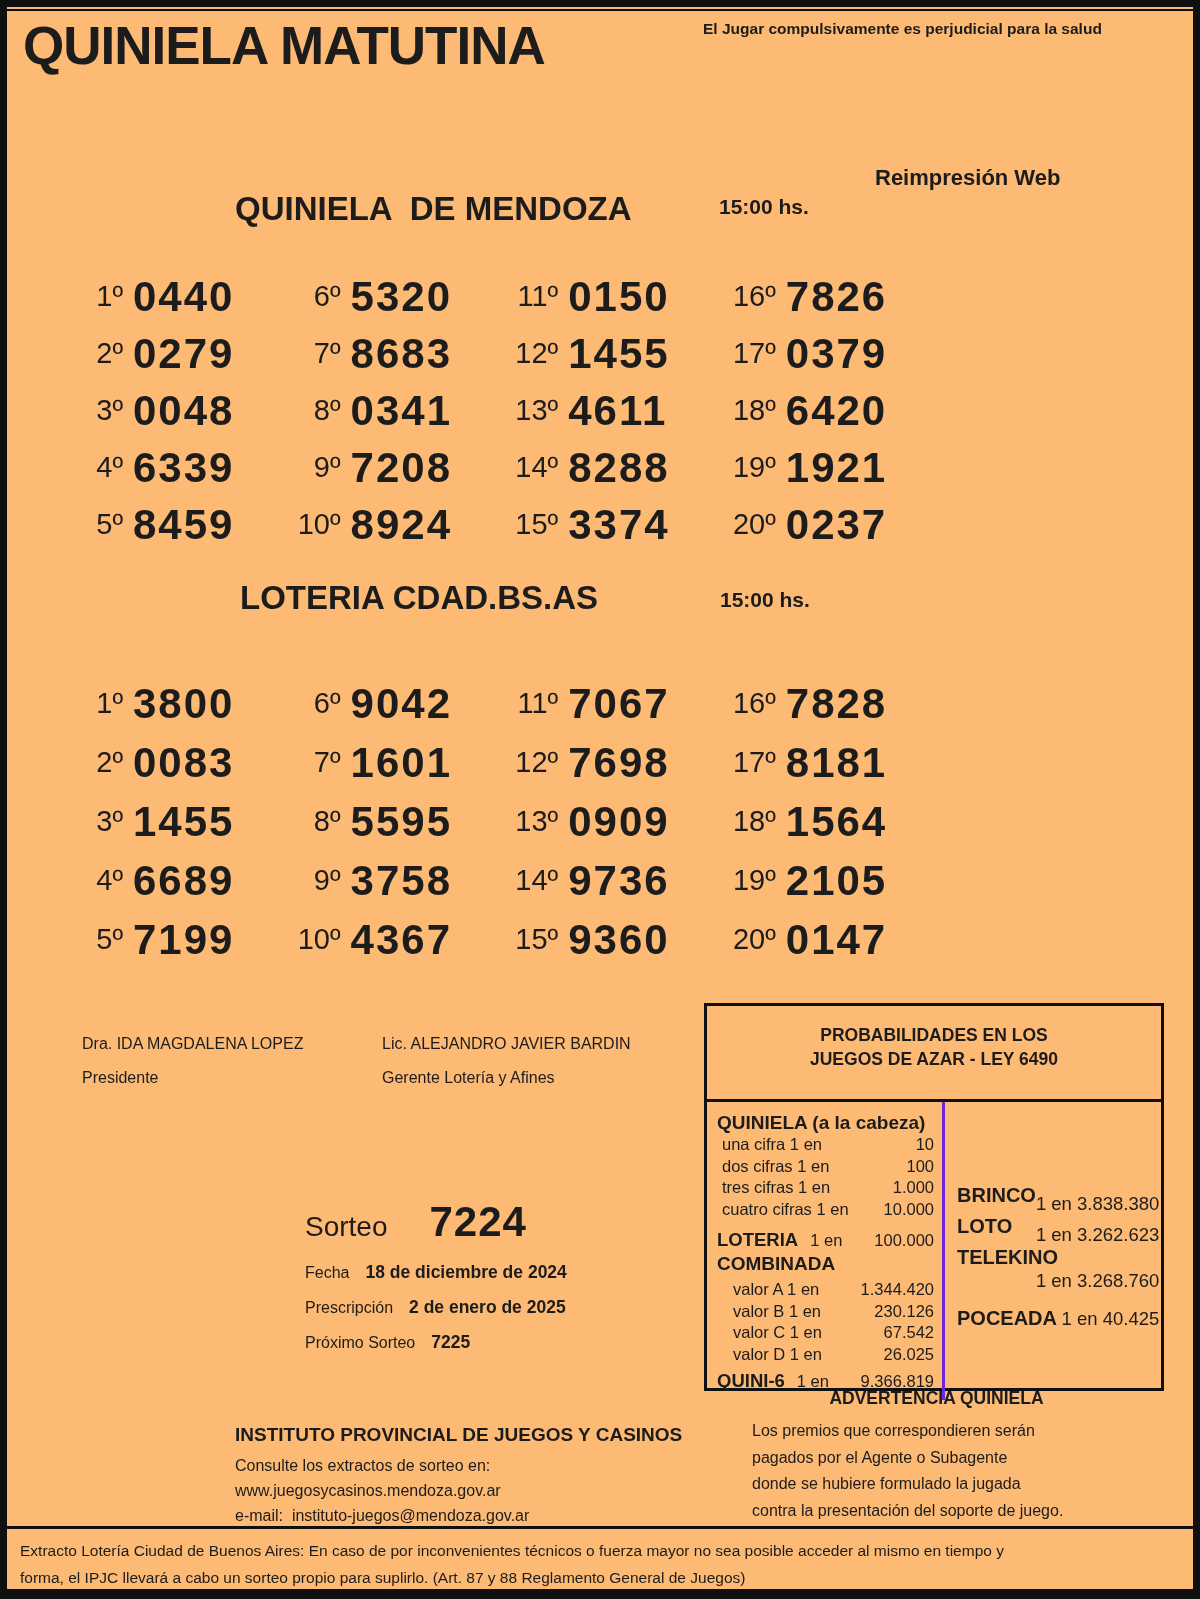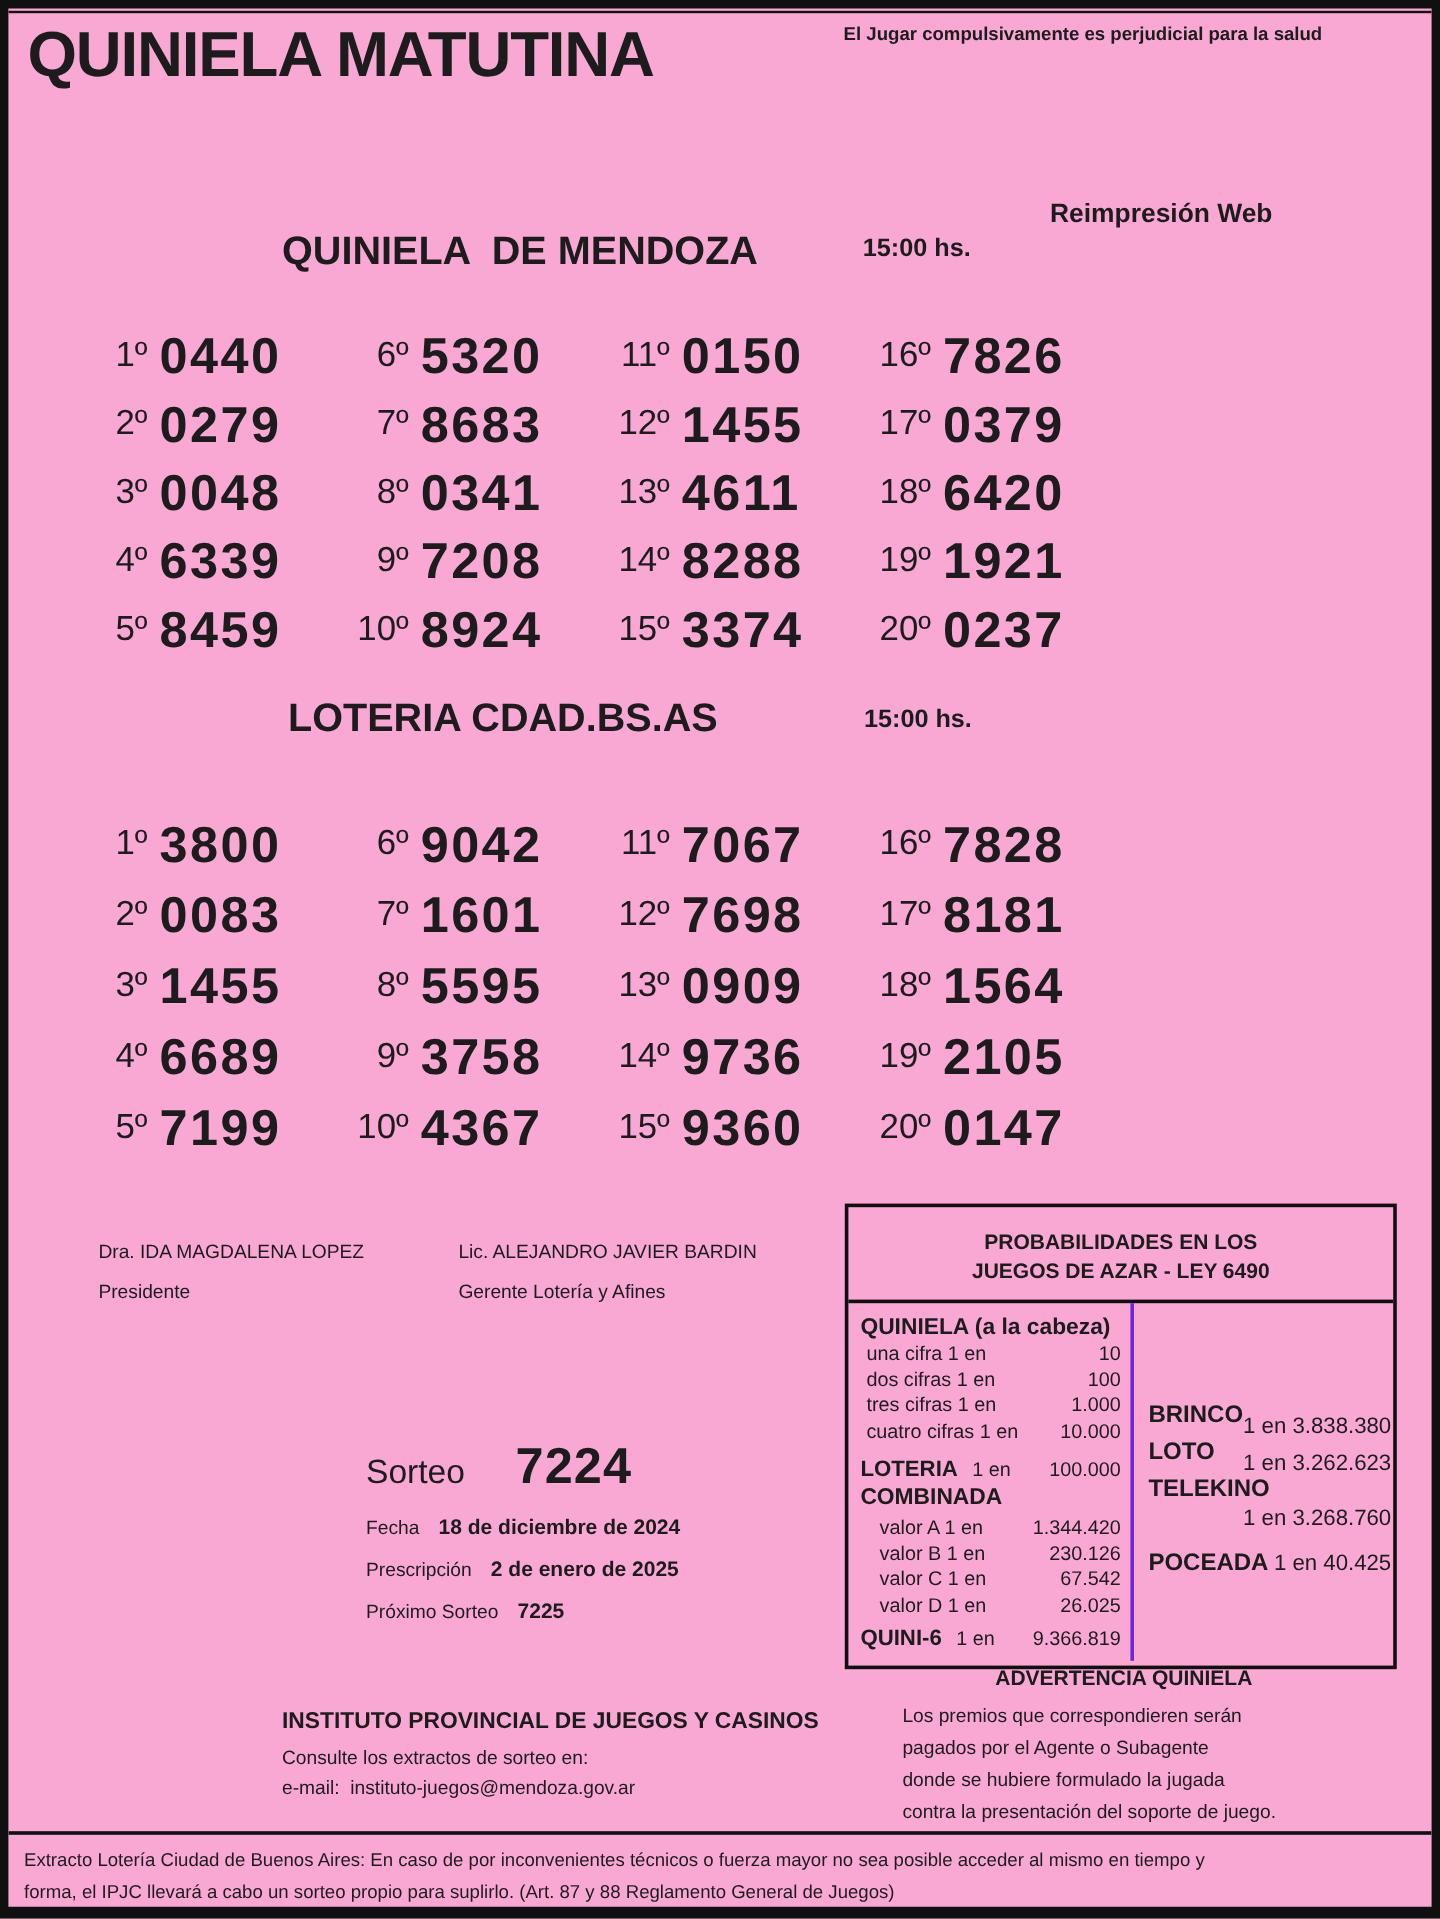--- a/index.html
+++ b/index.html
@@ -1,18 +1,18 @@
 <!DOCTYPE html>
 <html><head>
 <meta charset="utf-8">
 <style>
   html,body{margin:0;padding:0;background:#fff;}
   .page{
     position:relative;width:1200px;height:1599px;box-sizing:border-box;
-    background:#f9a8d4;border:7px solid #101010;border-bottom-width:10px;
+    background:#fdba74;border:7px solid #101010;border-bottom-width:10px;
     font-family:"Liberation Sans",sans-serif;color:#1c1c1c;overflow:hidden;
   }
   .abs{position:absolute;}
   .top-line{position:absolute;left:0;right:0;top:2px;height:2px;background:#101010;}
   .main-title{left:16px;top:8px;font-size:53px;font-weight:bold;letter-spacing:-1px;white-space:nowrap;}
   .health-warning{left:696px;top:13px;font-size:15.5px;font-weight:bold;white-space:nowrap;}
   .sec-title{font-size:33px;font-weight:bold;white-space:pre;}
   .sec-time{font-size:21px;font-weight:bold;}
   .reprint{left:868px;top:158px;font-size:22px;font-weight:bold;}
   .results-grid{
@@ -26,21 +26,21 @@
   .cell .num{margin-left:10px;font-size:42px;font-weight:bold;letter-spacing:2px;white-space:nowrap;}
   .official{font-size:16px;}
   .official .oname{margin-bottom:16px;white-space:pre;}
   .official .orole{}
   .sorteo-line{left:298px;top:1191px;}
   .sorteo-line .slabel{font-size:28px;}
   .sorteo-line .snum{font-size:42px;font-weight:bold;margin-left:42px;letter-spacing:1px;}
   .meta-row{left:298px;font-size:16px;}
   .meta-row b{font-size:17.5px;margin-left:16px;white-space:pre;}
   .prob-box{left:697px;top:996px;width:460px;height:388px;border:3px solid #101010;box-sizing:border-box;}
-  .prob-header{height:80px;border-bottom:3px solid #101010;text-align:center;font-weight:bold;font-size:17.5px;line-height:24px;padding-top:17px;box-sizing:border-box;}
+  .prob-header{height:96px;border-bottom:3px solid #101010;text-align:center;font-weight:bold;font-size:17.5px;line-height:24px;padding-top:17px;box-sizing:border-box;}
   .prob-body{display:flex;height:calc(100% - 84px);}
   .prob-left{width:238px;flex:none;border-right:3px solid #6d28d9;box-sizing:border-box;padding:10px 8px 8px 10px;display:flex;flex-direction:column;}
   .p-title{font-weight:bold;font-size:19px;line-height:22px;}
   .p-row{display:flex;font-size:16.5px;line-height:21.5px;padding-left:5px;}
   .p-row .val{margin-left:auto;}
   .p-row.indent{padding-left:16px;}
   .p-game-row{display:flex;align-items:baseline;font-size:16.5px;}
   .p-game-row .gl{font-weight:bold;font-size:18.5px;}
   .p-game-row .gm{margin-left:12px;}
   .p-game-row .gv{margin-left:auto;}
@@ -407,20 +407,21 @@
 
         <div class="advert-line">donde se hubiere formulado la jugada</div>
 
         <div class="advert-line">contra la presentación del soporte de juego.</div>
       </div>
   </div>
 
   <div class="abs inst">
     <div class="inst-title">INSTITUTO PROVINCIAL DE JUEGOS Y CASINOS</div>
     <div class="inst-line">Consulte los extractos de sorteo en:</div>
+    <div class="inst-line">www.juegosycasinos.mendoza.gov.ar</div>
     <div class="inst-line">e-mail:  instituto-juegos@mendoza.gov.ar</div>
   </div>
 
   <div class="footer-sep"></div>
   <div class="abs footer-text">
     <div>Extracto Lotería Ciudad de Buenos Aires: En caso de por inconvenientes técnicos o fuerza mayor no sea posible acceder al mismo en tiempo y</div>
     <div>forma, el IPJC llevará a cabo un sorteo propio para suplirlo. (Art. 87 y 88 Reglamento General de Juegos)</div>
   </div>
 </div>
 

